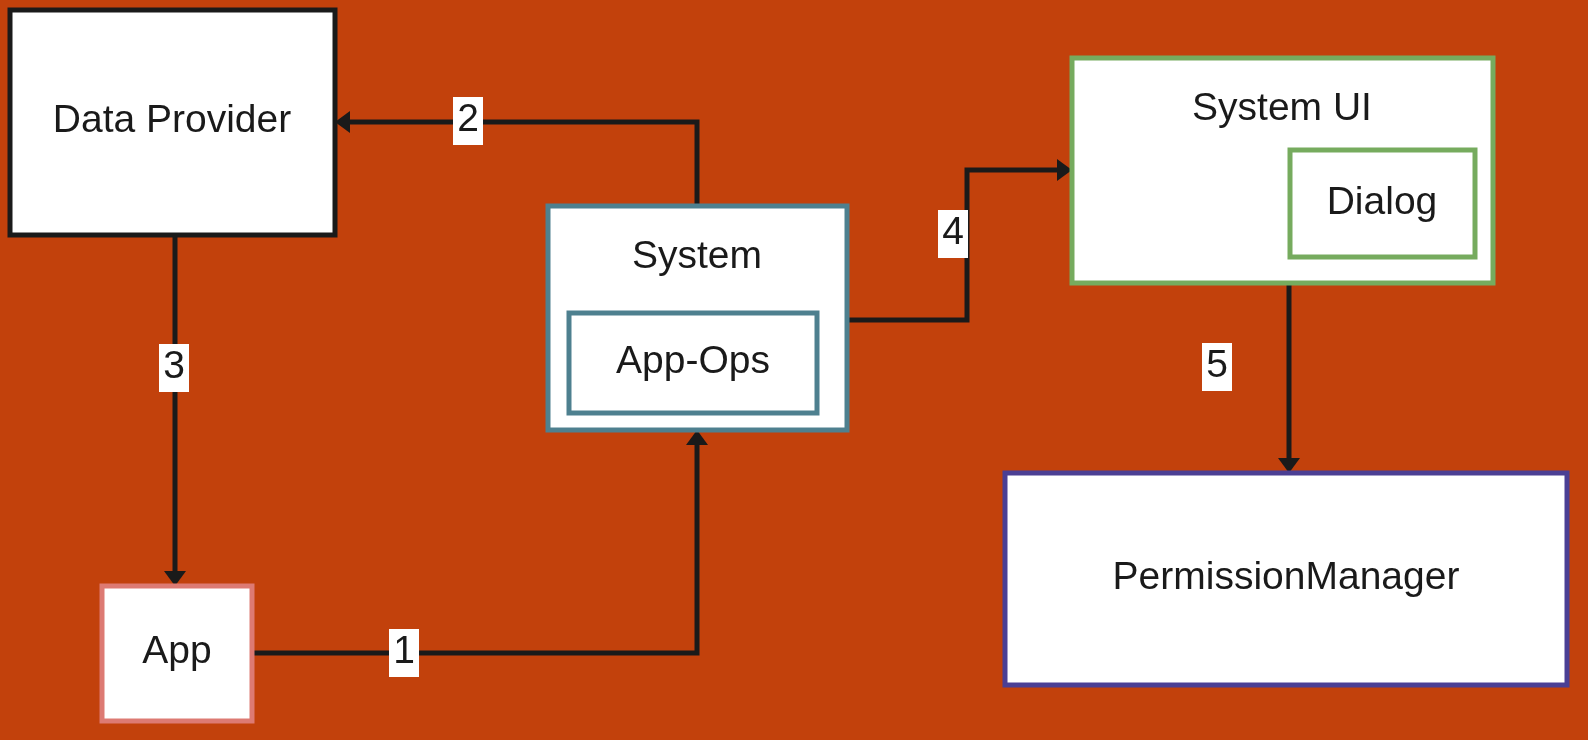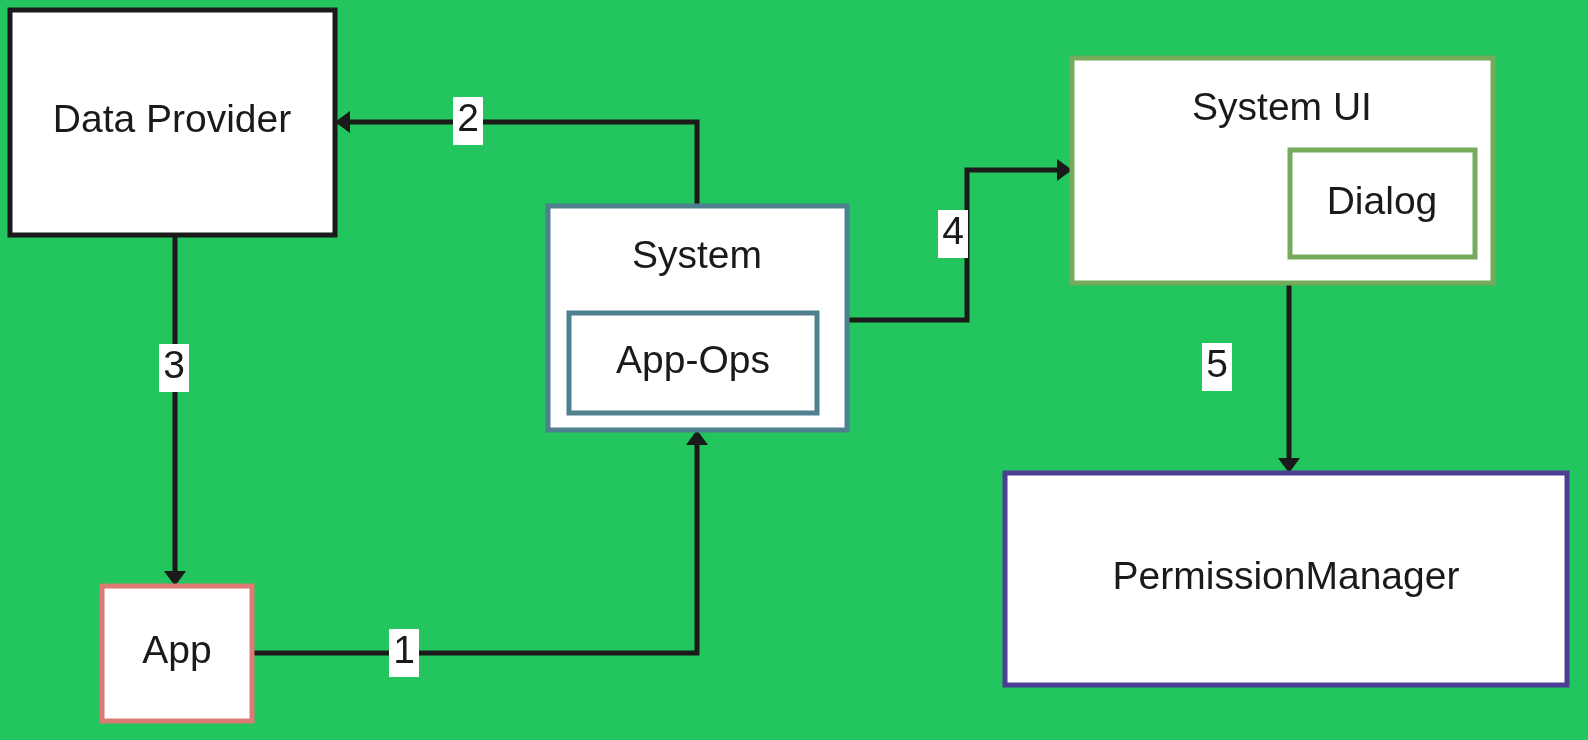--- a/index.html
+++ b/index.html
@@ -7,21 +7,21 @@
     padding: 0;
     background: #ffffff;
   }
   body {
     font-family: "Liberation Sans", sans-serif;
   }
   #canvas {
     position: relative;
     width: 1588px;
     height: 740px;
-    background: #22c55e;
+    background: #c2410c;
     overflow: hidden;
   }
   #diagram-svg {
     position: absolute;
     left: 0;
     top: 0;
     width: 1588px;
     height: 740px;
   }
   .node-label {

